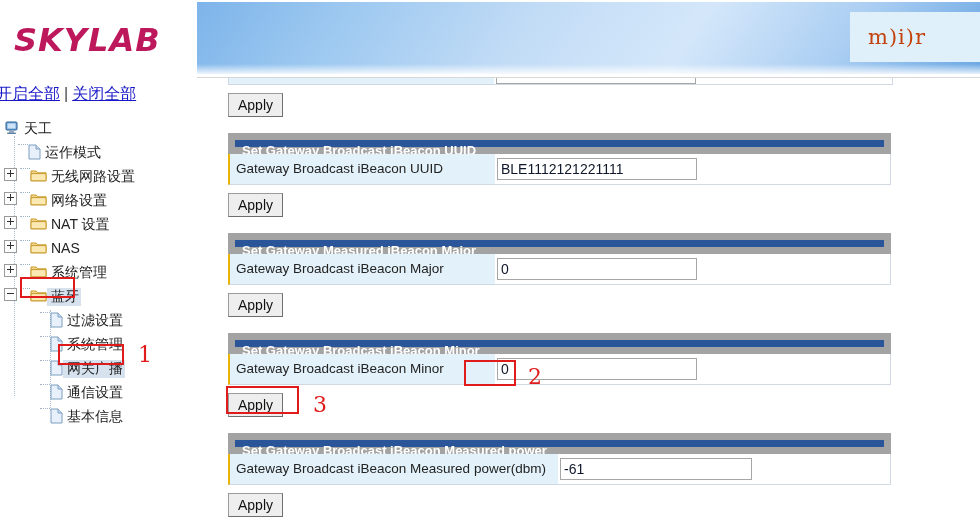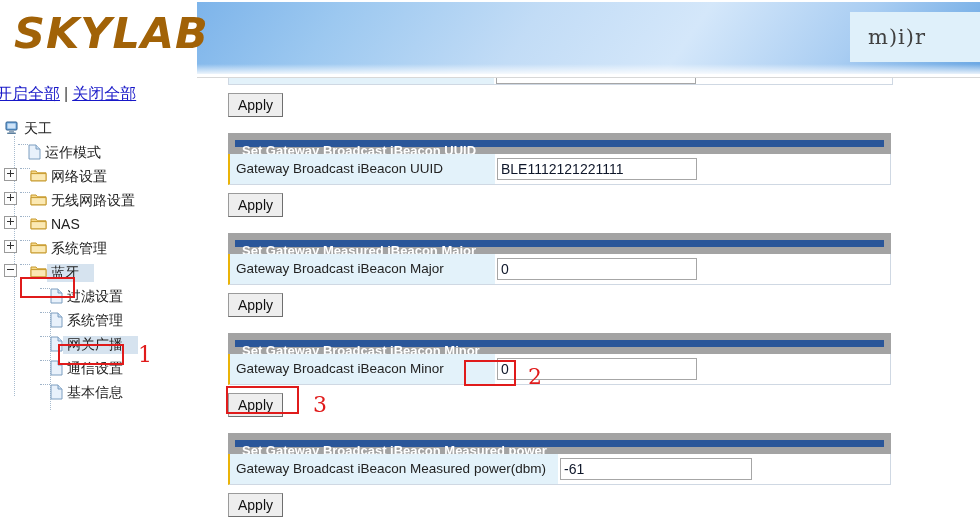--- a/index.html
+++ b/index.html
@@ -22,27 +22,27 @@
   .banner {
     position: absolute;
     left: 0; top: 0;
     width: 980px;
     height: 78px;
     background: #ffffff;
   }
   .logo {
     position: absolute;
     left: 14px;
-    top: 12px;
+    top: 24px;
     font-family: "DejaVu Sans", sans-serif;
-    font-size: 43px;
+    font-size: 32px;
     font-weight: bold;
     font-style: italic;
     letter-spacing: 1px;
-    color: #a16207;
+    color: #be185d;
     line-height: 1;
     user-select: none;
   }
   .banner-gradient {
     position: absolute;
     left: 197px;
     top: 2px;
     width: 783px;
     height: 72px;
     background: linear-gradient(125deg,
@@ -70,21 +70,21 @@
     display: flex;
     align-items: center;
     justify-content: flex-start;
     padding-left: 18px;
     box-sizing: border-box;
     overflow: hidden;
   }
   .banner-badge span {
     font-family: "DejaVu Serif", serif;
     font-size: 21px;
-    color: #404040;
+    color: #c2410c;
     letter-spacing: 1px;
     white-space: nowrap;
   }
   .banner-underline {
     position: absolute;
     left: 197px;
     top: 74px;
     width: 783px;
     height: 3px;
     background: #ffffff;
@@ -181,21 +181,21 @@
   .tree-lines2 {
     position: absolute;
     left: 46px; top: 190px;
     width: 1px;
     height: 100px;
     border-left: 1px dotted #a8bccf;
   }
 
   .hl-select {
     background: #d6e3ef;
-    padding: 0 15px;
+    padding: 0 2px;
   }
 
   
   .redbox {
     position: absolute;
     border: 2px solid #e01b1b;
     box-sizing: border-box;
     pointer-events: none;
   }
   .rednum {
@@ -354,35 +354,46 @@
 
     <div class="node">
       <span class="expander plus"></span>
       <span class="dash"></span>
       <span class="ico ico-folder">
         <svg width="17" height="14" viewBox="0 0 17 14">
           <path d="M1 3 h5 l1.5 1.8 h8.5 v8 h-15 z" fill="#f6d98a" stroke="#c79a2e" stroke-width="1"></path>
           <path d="M1 5.6 h15 v7.2 h-15 z" fill="#fbe9b4" stroke="#c79a2e" stroke-width="1"></path>
         </svg>
       </span>
-      <span class="lbl">网络设置</span>
+      <span class="lbl">无线网路设置</span>
     </div>
 
     <div class="node">
       <span class="expander plus"></span>
       <span class="dash"></span>
       <span class="ico ico-folder">
         <svg width="17" height="14" viewBox="0 0 17 14">
           <path d="M1 3 h5 l1.5 1.8 h8.5 v8 h-15 z" fill="#f6d98a" stroke="#c79a2e" stroke-width="1"></path>
           <path d="M1 5.6 h15 v7.2 h-15 z" fill="#fbe9b4" stroke="#c79a2e" stroke-width="1"></path>
         </svg>
       </span>
-      <span class="lbl">无线网路设置</span>
-    </div>
-
+      <span class="lbl">网络设置</span>
+    </div>
+
+    <div class="node">
+      <span class="expander plus"></span>
+      <span class="dash"></span>
+      <span class="ico ico-folder">
+        <svg width="17" height="14" viewBox="0 0 17 14">
+          <path d="M1 3 h5 l1.5 1.8 h8.5 v8 h-15 z" fill="#f6d98a" stroke="#c79a2e" stroke-width="1"></path>
+          <path d="M1 5.6 h15 v7.2 h-15 z" fill="#fbe9b4" stroke="#c79a2e" stroke-width="1"></path>
+        </svg>
+      </span>
+      <span class="lbl">NAT 设置</span>
+    </div>
 
     <div class="node">
       <span class="expander plus"></span>
       <span class="dash"></span>
       <span class="ico ico-folder">
         <svg width="17" height="14" viewBox="0 0 17 14">
           <path d="M1 3 h5 l1.5 1.8 h8.5 v8 h-15 z" fill="#f6d98a" stroke="#c79a2e" stroke-width="1"></path>
           <path d="M1 5.6 h15 v7.2 h-15 z" fill="#fbe9b4" stroke="#c79a2e" stroke-width="1"></path>
         </svg>
       </span>

